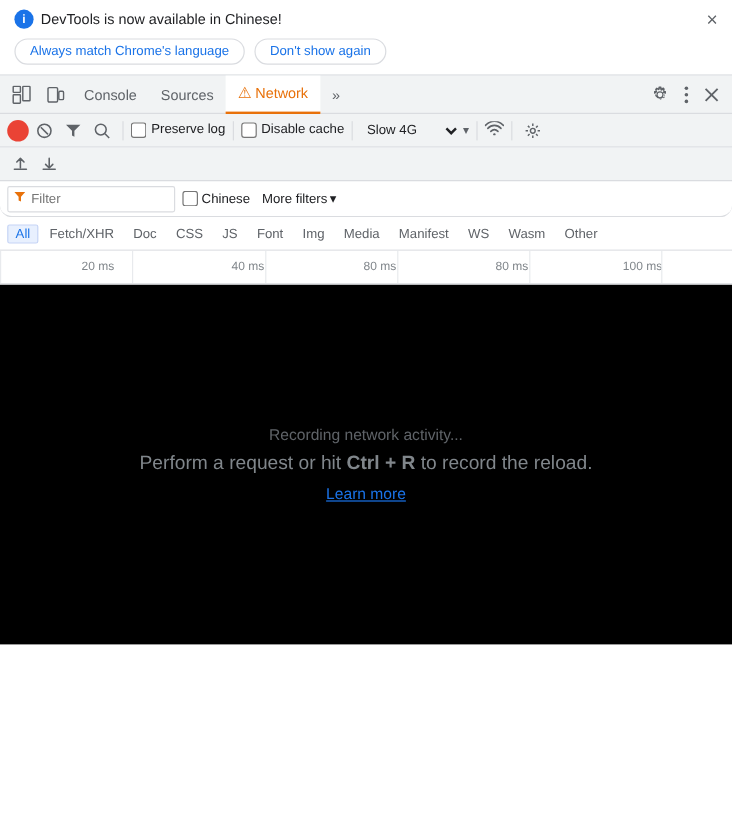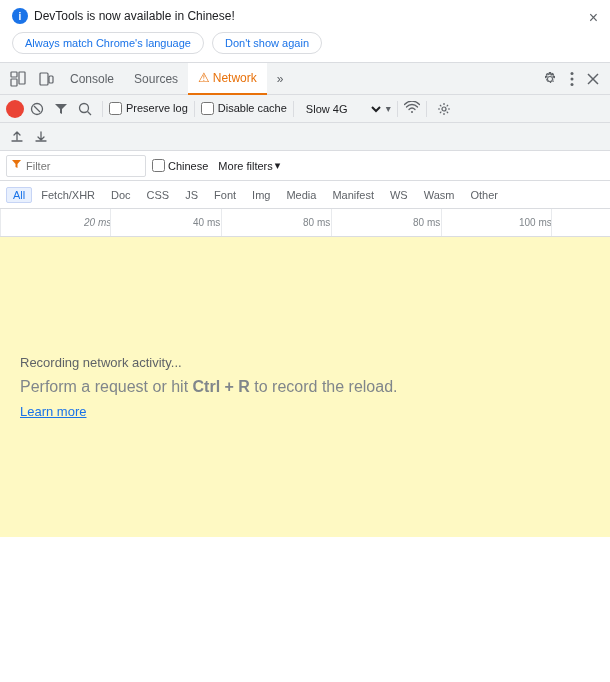--- a/index.html
+++ b/index.html
@@ -191,20 +191,21 @@
     }
 
     
     .filter-bar {
       display: flex;
       align-items: center;
       border-bottom: 1px solid #dadce0;
       height: 30px;
       padding: 0 6px;
       gap: 6px;
+      border-radius: 10px;
     }
     .filter-input-wrapper {
       display: flex;
       align-items: center;
       border: 1px solid #dadce0;
       border-radius: 2px;
       height: 22px;
       padding: 0 4px;
       gap: 4px;
       background: #fff;
@@ -285,24 +286,24 @@
       position: absolute;
       width: 1px;
       height: 100%;
       background: #e8eaed;
     }
 
     
     .main-content {
       display: flex;
       flex-direction: column;
-      align-items: flex-start;
+      align-items: center;
       justify-content: center;
       height: 300px;
-      background: #fef9c3;
+      background: #000000;
       padding: 20px;
       text-align: center;
     }
     .recording-text {
       color: #5f6368;
       font-size: 13px;
       margin-bottom: 8px;
     }
     .instruction-text {
       color: #80868b;
@@ -514,21 +515,21 @@
   <button class="type-pill">
     <span>Wasm</span>
   </button>
   <button class="type-pill">
     <span>Other</span>
   </button>
 </div>
 
 <div class="timeline-ruler">
   <span class="ruler-tick" style="left: 0px;"></span>
-  <span class="ruler-label" style="left: 84px; font-style: italic;">20 ms</span>
+  <span class="ruler-label" style="left: 68px;">20 ms</span>
   <span class="ruler-tick" style="left: 110px;"></span>
   <span class="ruler-label" style="left: 193px;">40 ms</span>
   <span class="ruler-tick" style="left: 221px;"></span>
   <span class="ruler-label" style="left: 303px;">80 ms</span>
   <span class="ruler-tick" style="left: 331px;"></span>
   <span class="ruler-label" style="left: 413px;">80 ms</span>
   <span class="ruler-tick" style="left: 441px;"></span>
   <span class="ruler-label" style="left: 519px;">100 ms</span>
   <span class="ruler-tick" style="left: 551px;"></span>
 </div>

